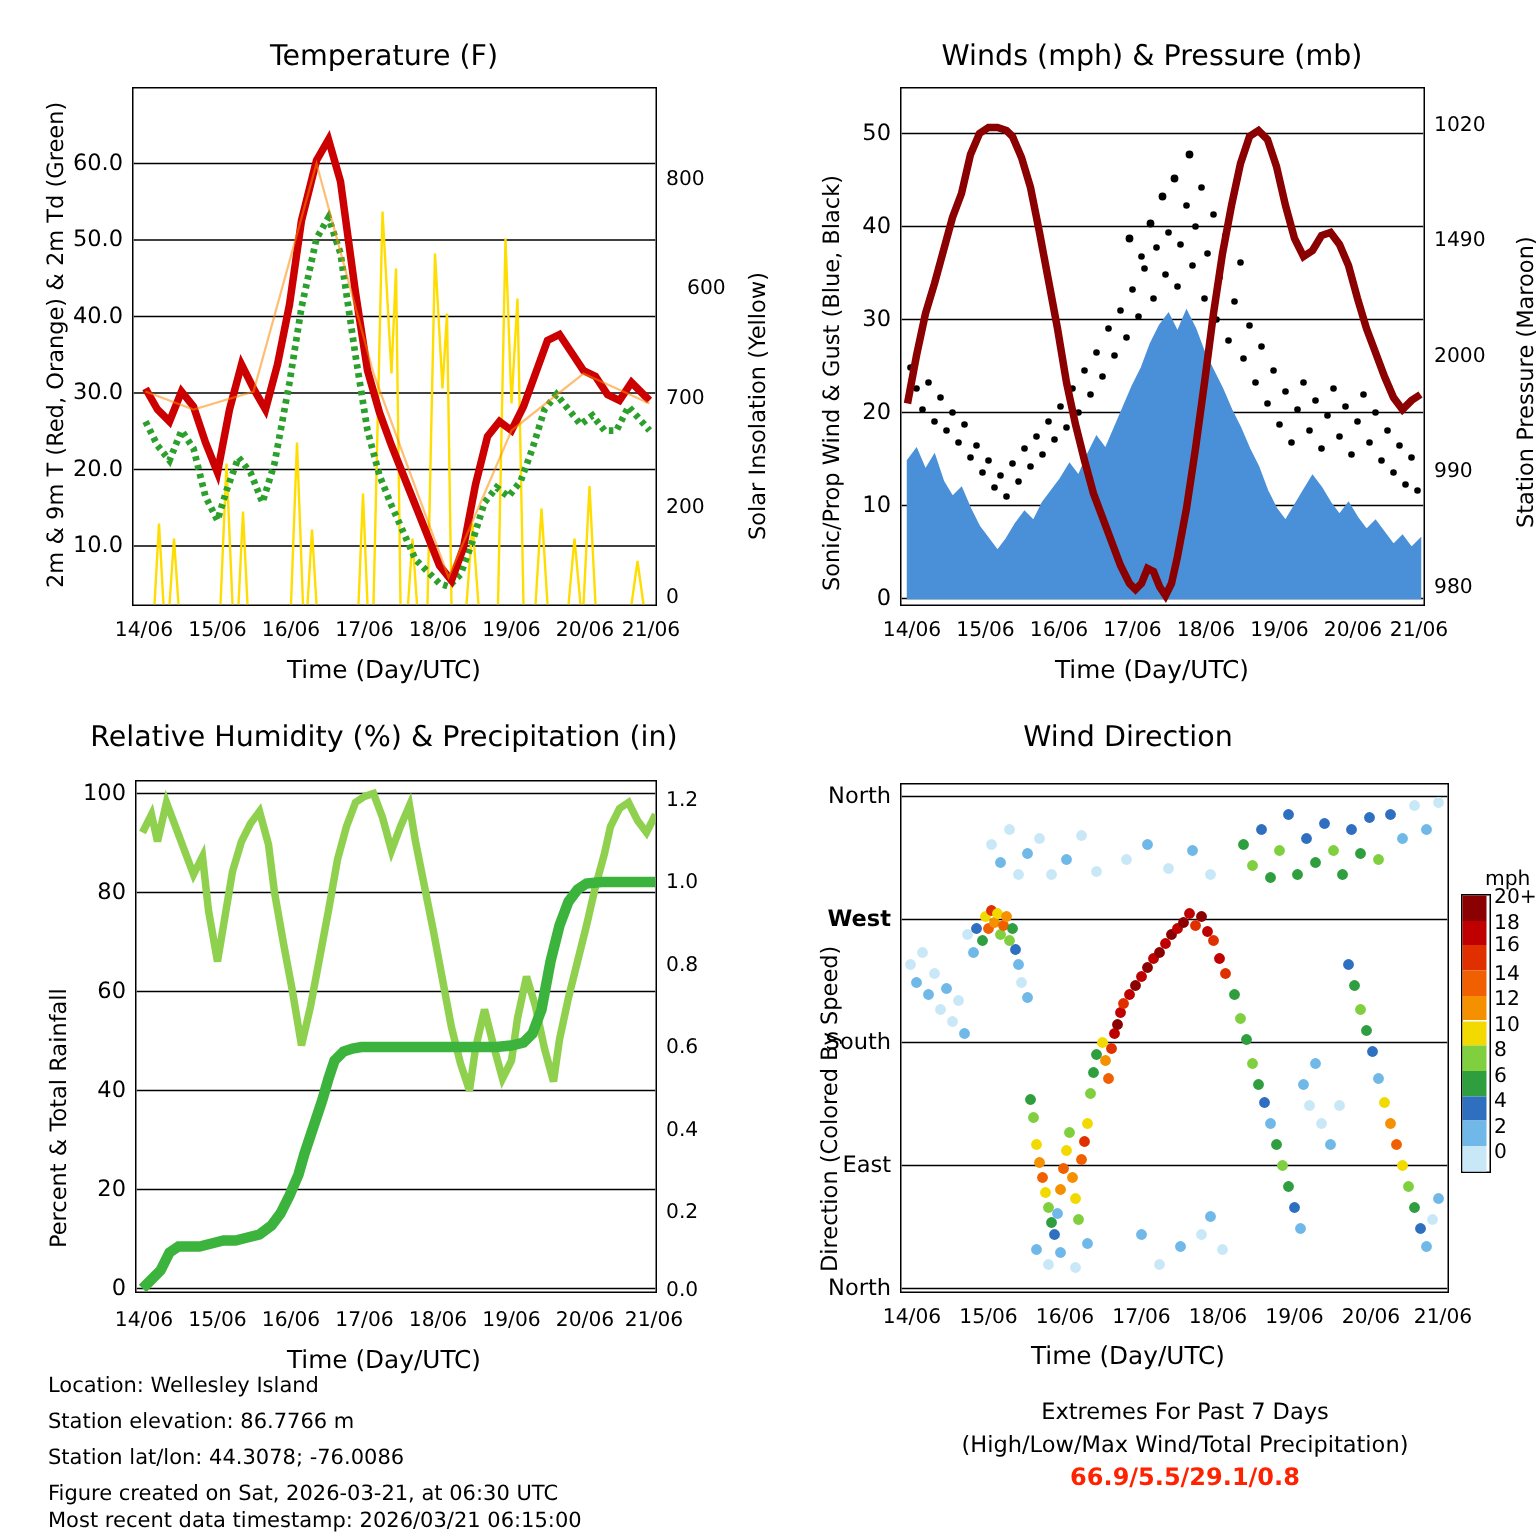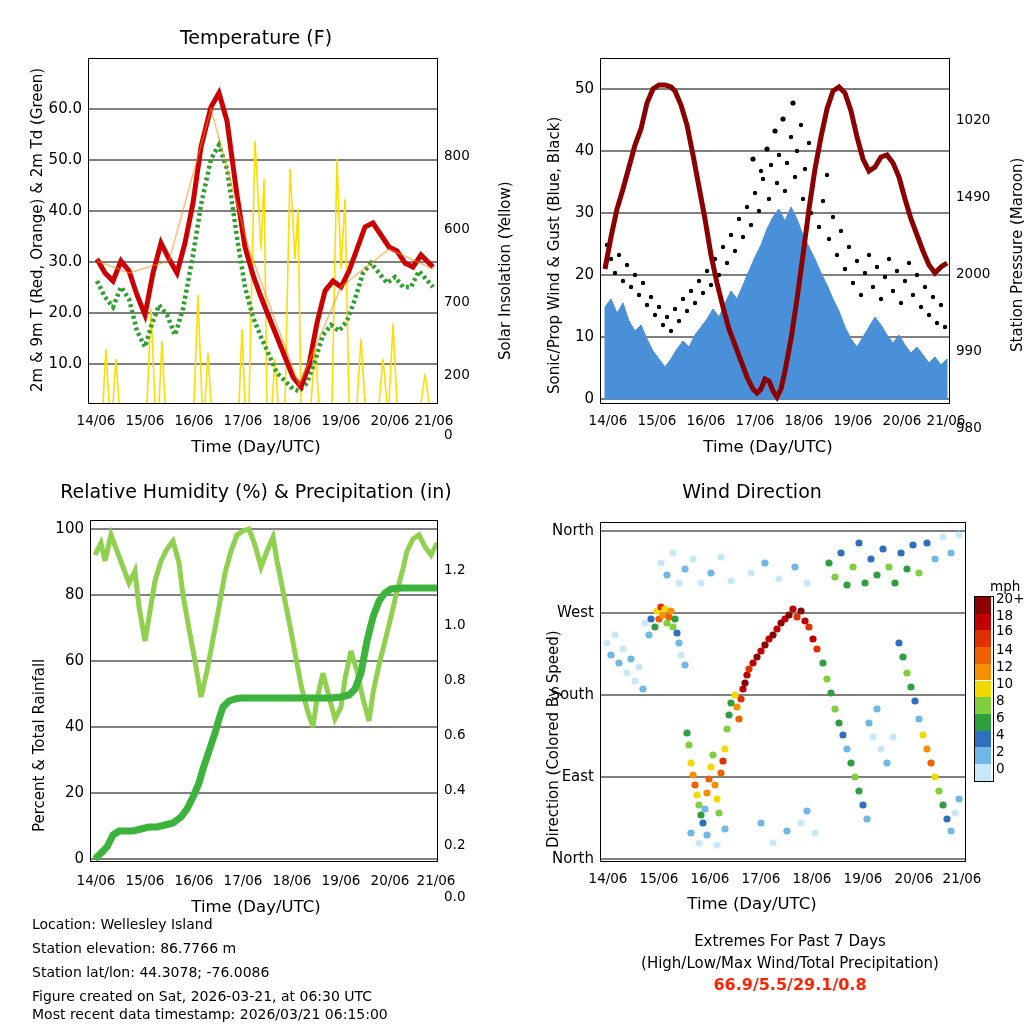--- a/index.html
+++ b/index.html
@@ -29,21 +29,20 @@
     text-align:right;
     white-space:nowrap;
     transform:translateY(-50%);
   }
   .ytickR{
     position:absolute;
     font-size:13.5px;
     text-align:left;
     white-space:nowrap;
     transform:translateY(-50%);
-    margin-top:36px;
   }
   .xtick{
     position:absolute;
     font-size:13.5px;
     text-align:center;
     white-space:nowrap;
     transform:translateX(-50%);
   }
   .xlabel{
     position:absolute;
@@ -141,38 +140,39 @@
   </div>
 
   <div class="ytick" style="left:24px;top:108px;width:58px;">60.0</div>
   <div class="ytick" style="left:24px;top:159px;width:58px;">50.0</div>
   <div class="ytick" style="left:24px;top:210px;width:58px;">40.0</div>
   <div class="ytick" style="left:24px;top:261px;width:58px;">30.0</div>
   <div class="ytick" style="left:24px;top:312px;width:58px;">20.0</div>
   <div class="ytick" style="left:24px;top:363px;width:58px;">10.0</div>
 
   <div class="ytickR" style="left:444px;top:119px;">800</div>
-  <div class="ytickR" style="left:444px;top:192px;">600</div>
+  <div class="ytickR" style="left:458px;top:192px;">600</div>
   <div class="ytickR" style="left:444px;top:265px;">700</div>
   <div class="ytickR" style="left:444px;top:338px;">200</div>
   <div class="ytickR" style="left:444px;top:398px;">0</div>
 
   <div class="xtick" style="left:96px;top:412px;">14/06</div>
   <div class="xtick" style="left:145px;top:412px;">15/06</div>
   <div class="xtick" style="left:194px;top:412px;">16/06</div>
   <div class="xtick" style="left:243px;top:412px;">17/06</div>
   <div class="xtick" style="left:292px;top:412px;">18/06</div>
   <div class="xtick" style="left:341px;top:412px;">19/06</div>
   <div class="xtick" style="left:390px;top:412px;">20/06</div>
   <div class="xtick" style="left:434px;top:412px;">21/06</div>
 
   <div class="xlabel" style="left:0;top:437px;">Time (Day/UTC)</div>
 </div>
 
 <div class="panel" style="left:512px;top:0;width:512px;height:460px;">
+  <div class="title" style="position:absolute;left:0;top:26px;width:512px;">Winds (mph) &amp; Pressure (mb)</div>
 
   <div class="ylabel-left" style="left:33px;top:394px;">Sonic/Prop Wind &amp; Gust (Blue, Black)</div>
   <div class="ylabel-right" style="left:496px;top:352px;">Station Pressure (Maroon)</div>
 
   <div class="plotbox" style="left:88px;top:58px;width:350px;height:346px;">
     <svg width="348" height="344" viewBox="0 0 348 344">
       <g stroke="#000" stroke-width="1">
         <line x1="0" y1="30" x2="348" y2="30"></line>
         <line x1="0" y1="92" x2="348" y2="92"></line>
         <line x1="0" y1="154" x2="348" y2="154"></line>
@@ -547,21 +547,21 @@
         <circle cx="150" cy="50" r="3.6" fill="#c9e8f7"></circle>
           <circle cx="164" cy="40" r="3.6" fill="#6fb8e8"></circle>
         <circle cx="178" cy="56" r="3.6" fill="#c9e8f7"></circle>
           <circle cx="194" cy="44" r="3.6" fill="#6fb8e8"></circle>
         <circle cx="206" cy="60" r="3.6" fill="#c9e8f7"></circle>
       </g>
     </svg>
   </div>
 
   <div class="ytick" style="left:18px;top:70px;width:64px;">North</div>
-  <div class="ytick" style="left:18px;top:152px;width:64px;">West</div>
+  <div class="ytick" style="left:18px;top:152px;width:64px;font-weight:bold;">West</div>
   <div class="ytick" style="left:18px;top:234px;width:64px;">South</div>
   <div class="ytick" style="left:18px;top:316px;width:64px;">East</div>
   <div class="ytick" style="left:18px;top:398px;width:64px;">North</div>
 
   <div class="xtick" style="left:96px;top:410px;">14/06</div>
   <div class="xtick" style="left:147px;top:410px;">15/06</div>
   <div class="xtick" style="left:198px;top:410px;">16/06</div>
   <div class="xtick" style="left:249px;top:410px;">17/06</div>
   <div class="xtick" style="left:300px;top:410px;">18/06</div>
   <div class="xtick" style="left:351px;top:410px;">19/06</div>

